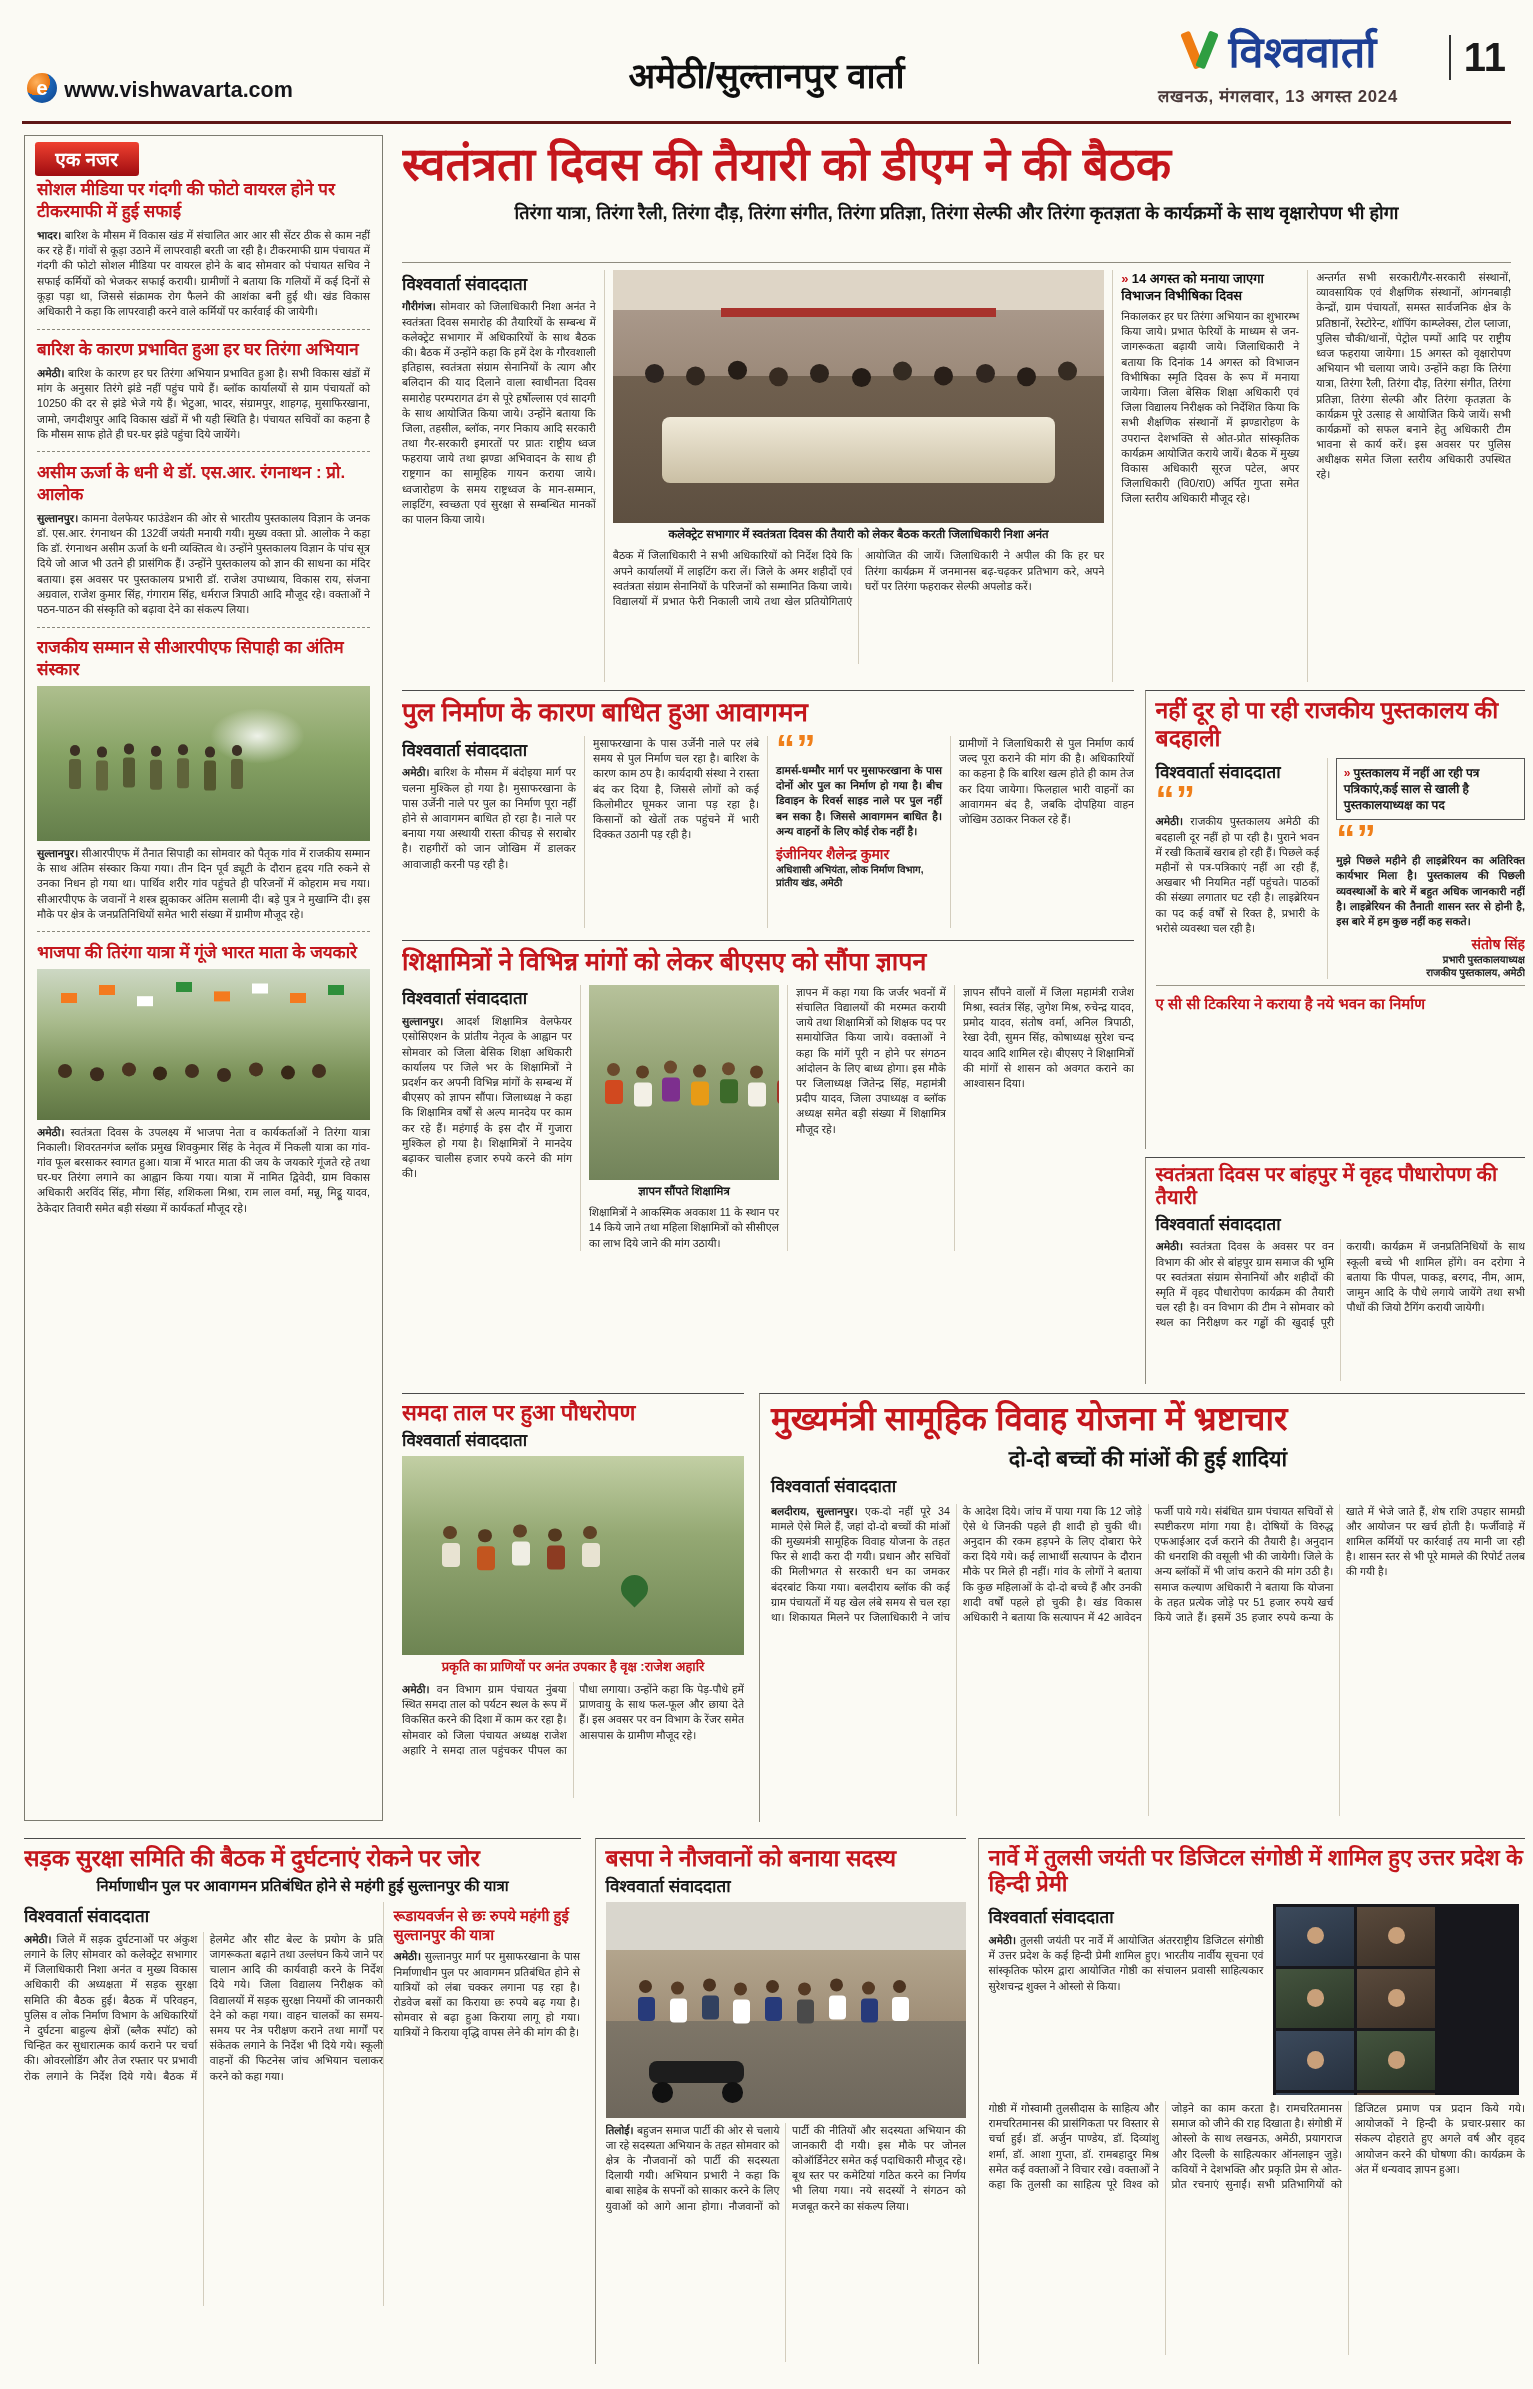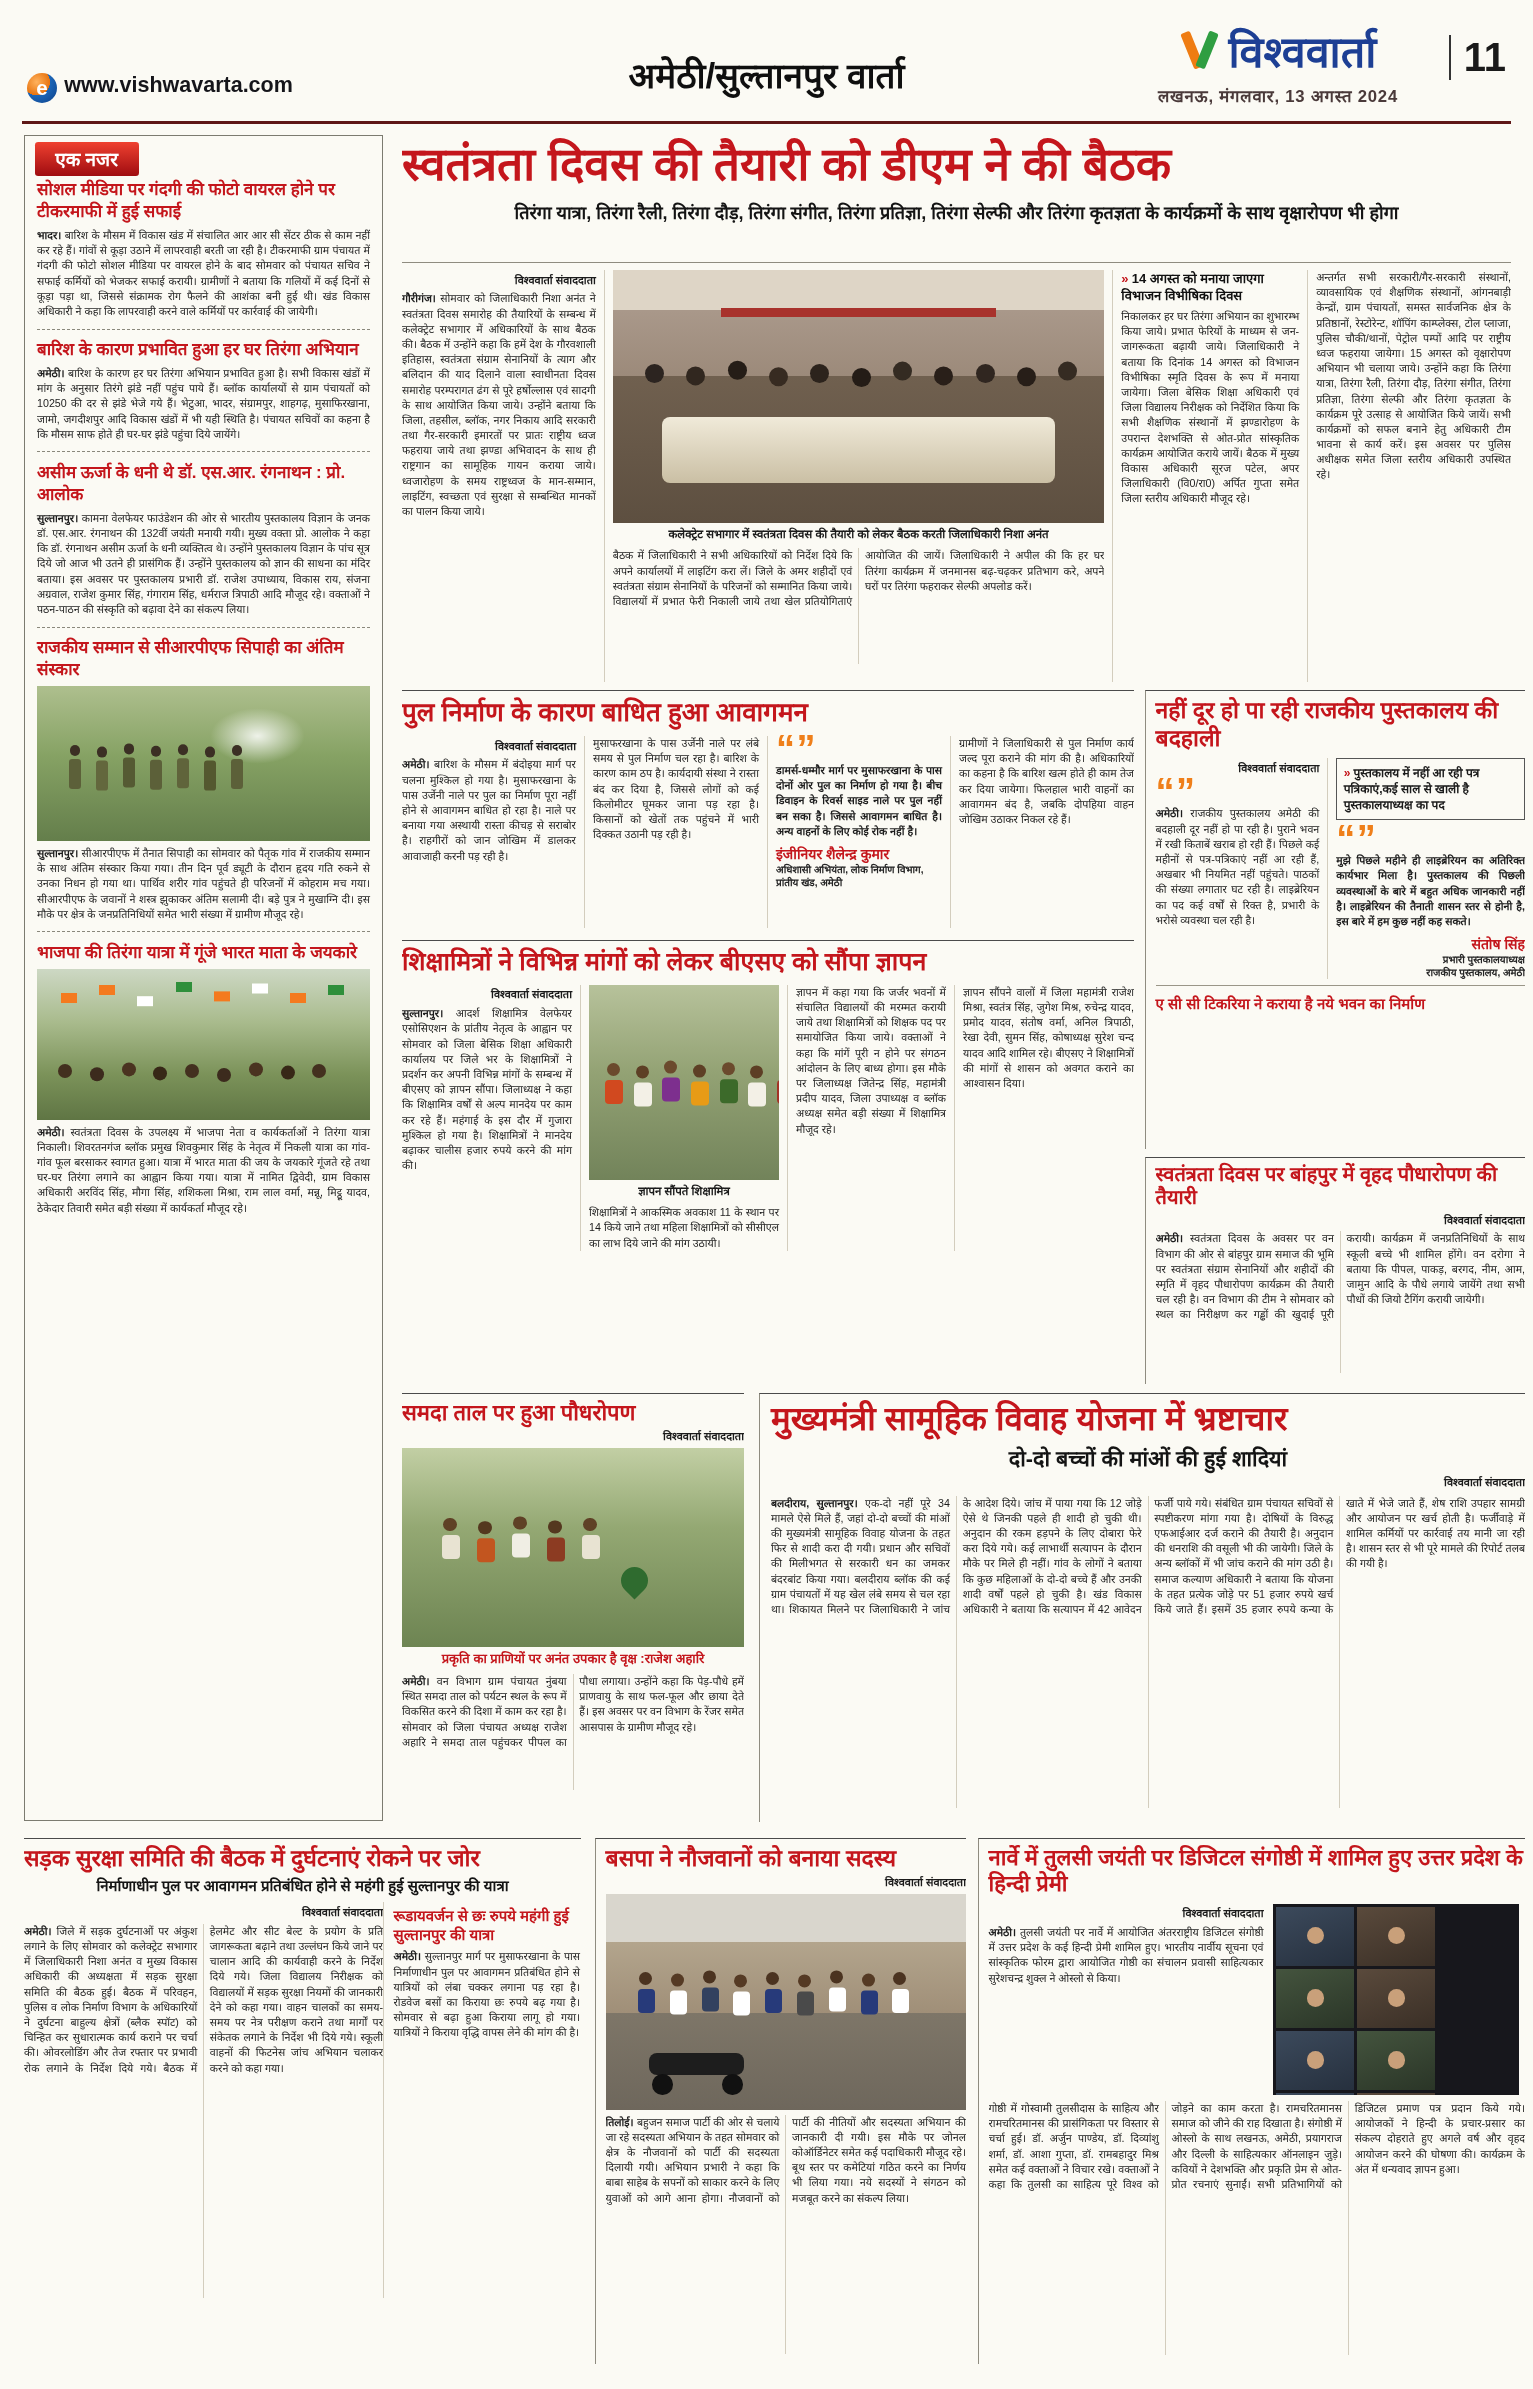--- a/index.html
+++ b/index.html
@@ -1,42 +1,42 @@
 <!DOCTYPE html>
 <html style="font-size:12.7px"><head>
 <meta charset="utf-8">
 <style>
 *{margin:0;padding:0;box-sizing:border-box}
 html,body{background:#c9c7c0}
 .page{position:relative;width:1533px;height:2389px;margin:0 auto;background:#fbfaf4;font-family:"Liberation Sans",sans-serif;color:#1b1b1b;overflow:hidden}
 .blk{position:absolute;overflow:hidden}
 .headline{color:#c4161c;line-height:1.18;font-weight:bold}
 .subhead{color:#141414;text-align:center;font-weight:bold;line-height:1.25}
-.byline{font-size:11px;font-weight:bold;text-align:right;margin:1.6px 0 4.8px}
+.byline{font-size:17px;font-weight:bold;text-align:left;margin:1.6px 0 4.8px}
 .body-text{font-size:10.7px;line-height:1.42;text-align:justify;color:#1d1d1d}
 .dateline{font-weight:bold}
 .cols-2{column-count:2;column-gap:12.7px;column-rule:0.8px solid #d3cdbd}
 .cols-3{column-count:3;column-gap:12.7px;column-rule:0.8px solid #d3cdbd}
 .cols-4{column-count:4;column-gap:12.7px;column-rule:0.8px solid #d3cdbd}
 .row{display:flex}
 .col{padding:0 8px;border-right:0.8px solid #d3cdbd}
 .col:first-child{padding-left:0}
 .col:last-child{border-right:none;padding-right:0}
 .mini-head{font-size:13px;font-weight:bold;line-height:1.32;margin-bottom:4.8px;color:#111}
 .arr::before{content:"»";color:#c4161c;font-weight:bold;margin-right:3.2px}
 .qmarks{display:block;height:27px}
 .qmarks::before{content:"\201C\201D";color:#ef7f1a;font-size:38px;font-weight:bold;line-height:.7;letter-spacing:1.6px}
 .attr-name{color:#c4161c;font-weight:bold;font-size:14px;margin-top:4.8px}
 .attr-role{font-size:10px;font-weight:bold;color:#262626;line-height:1.3}
 .photo{position:relative;overflow:hidden;background:#999}
 .caption{font-size:11.5px;font-weight:bold;text-align:center;line-height:1.3;margin:4px 0 6.4px}
 .red-cap{color:#c4161c;font-size:13px}
 .sub-red{color:#c4161c;font-weight:bold;font-size:15px;line-height:1.3;text-align:left;margin:3.2px 0 4.8px}
 
-.hdr-left{position:absolute;left:27px;top:73px;display:flex;align-items:flex-start;gap:7.2px}
+.hdr-left{position:absolute;left:27px;top:73px;display:flex;align-items:flex-end;gap:7.2px}
 .globe{display:inline-flex;width:30px;height:30px;border-radius:50%;background:radial-gradient(circle at 32% 30%,#ffb25e,#e87511 45%,#1c66b8 46%,#0d3f86);color:#fff;font-size:20.7px;font-weight:bold;align-items:center;justify-content:center}
 .globe::before{content:"e"}
 .site{font-size:21.5px;font-weight:bold;color:#15151a}
 .hdr-title{position:absolute;left:0;right:0;top:51px;text-align:center;font-size:35px;font-weight:bold;color:#0f0f0f}
 .hdr-right{position:absolute;right:135px;top:20.7px;text-align:center}
 .mast-row{display:flex;align-items:center;gap:8px;justify-content:center}
 .vlogo{position:relative;width:41px;height:41px;display:inline-block}
 .vlogo i{position:absolute;top:1.6px;width:10.3px;height:38px;border-radius:2.4px;display:block}
 .vlogo .vl{left:8px;background:#ef7c12;transform:rotate(-22deg)}
 .vlogo .vr2{right:8px;background:#2f9e41;transform:rotate(22deg)}

